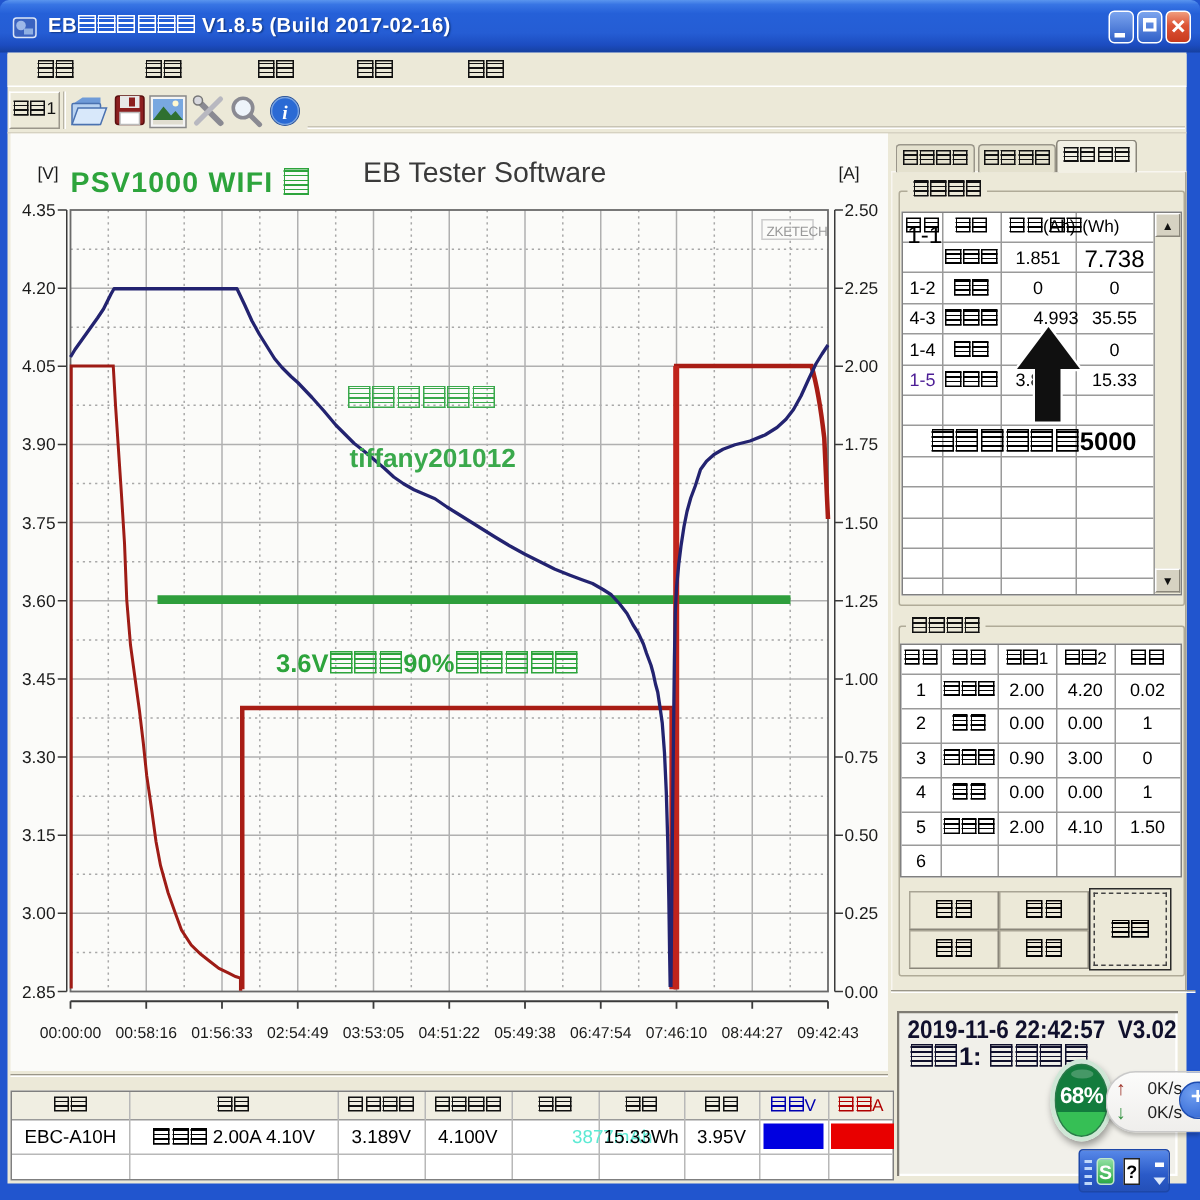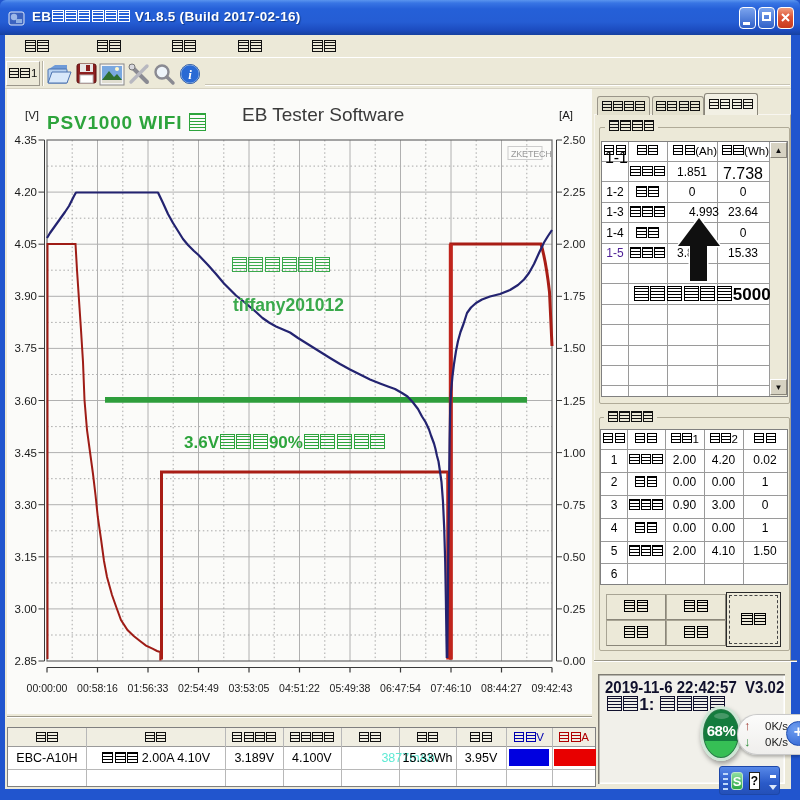--- a/index.html
+++ b/index.html
@@ -194,45 +194,45 @@
     <div class="ab" style="left:0;top:182.2px;width:167px;height:1px;background:#9a9a9a"></div>
     <div class="ab" style="left:0;top:202.6px;width:167px;height:1px;background:#9a9a9a"></div>
     <div class="ab" style="left:0;top:223.0px;width:167px;height:1px;background:#9a9a9a"></div>
     <div class="ab" style="left:0;top:243.4px;width:167px;height:1px;background:#9a9a9a"></div>
     <div class="ab" style="left:167px;top:0;width:18px;height:254px;background:#ece9d8;border-left:1px solid #9a9a9a"></div>
     <div class="ab" style="left:168px;top:0;width:17px;height:16px;background:#d6d2c2;border:1px solid #8a867a;border-top-color:#fff;border-left-color:#fff;font-size:8px;text-align:center;line-height:15px;color:#111">▲</div>
     <div class="ab" style="left:168px;top:237px;width:17px;height:16px;background:#d6d2c2;border:1px solid #8a867a;border-top-color:#fff;border-left-color:#fff;font-size:8px;text-align:center;line-height:15px;color:#111">▼</div>
     <div class="ab" style="left:0.0px;top:2.5px;width:26px;text-align:center;font-size:11.5px;color:#000"><i class="c"></i><i class="c"></i></div>
     <div class="ab" style="left:26.0px;top:2.5px;width:39px;text-align:center;font-size:11.5px;color:#000"><i class="c"></i><i class="c"></i></div>
     <div class="ab" style="left:65.0px;top:2.5px;width:50px;text-align:right;font-size:11.5px;color:#000"><i class="c"></i><i class="c"></i>(Ah)</div>
-    <div class="ab" style="left:115.0px;top:2.5px;width:52px;text-align:right;font-size:11.5px;color:#000"><i class="c"></i><i class="c"></i>(Wh)</div>
+    <div class="ab" style="left:97px;top:2.5px;width:52px;text-align:left;font-size:11.5px;color:#000"><i class="c"></i><i class="c"></i>(Wh)</div>
     <div class="ab" style="left:0.0px;top:7px;width:26px;text-align:right;font-size:16px;color:#000">1-1</div>
     <div class="ab" style="left:26.0px;top:22.5px;width:39px;text-align:center;font-size:12px;color:#000"><i class="c"></i><i class="c"></i><i class="c"></i></div>
     <div class="ab" style="left:65.0px;top:22.5px;width:50px;text-align:center;font-size:12px;color:#000">1.851</div>
     <div class="ab" style="left:115.0px;top:22.5px;width:52px;text-align:center;font-size:16px;color:#000">7.738</div>
     <div class="ab" style="left:0.0px;top:42.9px;width:26px;text-align:center;font-size:12px;color:#000">1-2</div>
     <div class="ab" style="left:26.0px;top:42.9px;width:39px;text-align:center;font-size:12px;color:#000"><i class="c"></i><i class="c"></i></div>
     <div class="ab" style="left:65.0px;top:42.9px;width:50px;text-align:center;font-size:12px;color:#000">0</div>
     <div class="ab" style="left:115.0px;top:42.9px;width:52px;text-align:center;font-size:12px;color:#000">0</div>
-    <div class="ab" style="left:0.0px;top:63.3px;width:26px;text-align:center;font-size:12px;color:#000">1-3</div>
+    <div class="ab" style="left:0.0px;top:63.3px;width:26px;text-align:center;font-size:12px;color:#000">4-3</div>
     <div class="ab" style="left:26.0px;top:63.3px;width:39px;text-align:center;font-size:12px;color:#000"><i class="c"></i><i class="c"></i><i class="c"></i></div>
     <div class="ab" style="left:77px;top:63.3px;width:50px;text-align:center;font-size:12px;color:#000">4.993</div>
-    <div class="ab" style="left:115.0px;top:63.3px;width:52px;text-align:center;font-size:12px;color:#000">23.64</div>
+    <div class="ab" style="left:115.0px;top:63.3px;width:52px;text-align:center;font-size:12px;color:#000">35.55</div>
     <div class="ab" style="left:0.0px;top:83.69999999999999px;width:26px;text-align:center;font-size:12px;color:#000">1-4</div>
     <div class="ab" style="left:26.0px;top:83.69999999999999px;width:39px;text-align:center;font-size:12px;color:#000"><i class="c"></i><i class="c"></i></div>
     <div class="ab" style="left:115.0px;top:83.69999999999999px;width:52px;text-align:center;font-size:12px;color:#000">0</div>
     <div class="ab" style="left:0.0px;top:104.1px;width:26px;text-align:center;font-size:12px;color:#4c1d95">1-5</div>
     <div class="ab" style="left:26.0px;top:104.1px;width:39px;text-align:center;font-size:12px;color:#000"><i class="c"></i><i class="c"></i><i class="c"></i></div>
     <div class="ab" style="left:65.0px;top:104.1px;width:50px;text-align:center;font-size:12px;color:#000">3.877</div>
     <div class="ab" style="left:115.0px;top:104.1px;width:52px;text-align:center;font-size:12px;color:#000">15.33</div>
   </div>
 <svg class="ab" style="left:676px;top:217px" width="46" height="66">
     <polygon points="23,1 44,29 31,29 31,64 14,64 14,29 2,29" fill="#101010" stroke="#fff" stroke-width="3" paint-order="stroke"></polygon>
   </svg>
-<div class="ab" style="left:633px;top:285px;font-size:17px;font-weight:bold;color:#000"><i class="c"></i><i class="c"></i><i class="c"></i><i class="c"></i><i class="c"></i><i class="c"></i>5000</div>
+<div class="ab" style="left:620px;top:285px;font-size:17px;font-weight:bold;color:#000"><i class="c"></i><i class="c"></i><i class="c"></i><i class="c"></i><i class="c"></i><i class="c"></i>5000</div>
 <div class="ab" style="left:599px;top:417px;width:191px;height:234px;border:1px solid #b0ab98;border-radius:2px"></div>
 <div class="ab" style="left:604px;top:410px;background:#ece9d8;padding:0 3px;font-size:12px;color:#111"><i class="c"></i><i class="c"></i><i class="c"></i><i class="c"></i></div>
 <div class="ab" style="left:600px;top:429px;width:188px;height:156px;background:#fff;border:1px solid #808080;overflow:hidden">
     <div class="ab" style="left:26px;top:0;width:1px;height:154px;background:#9a9a9a"></div>
     <div class="ab" style="left:64px;top:0;width:1px;height:154px;background:#9a9a9a"></div>
     <div class="ab" style="left:103px;top:0;width:1px;height:154px;background:#9a9a9a"></div>
     <div class="ab" style="left:142px;top:0;width:1px;height:154px;background:#9a9a9a"></div>
     <div class="ab" style="left:0;top:19px;width:186px;height:1px;background:#9a9a9a"></div>
     <div class="ab" style="left:0;top:42px;width:186px;height:1px;background:#9a9a9a"></div>
     <div class="ab" style="left:0;top:65px;width:186px;height:1px;background:#9a9a9a"></div>

